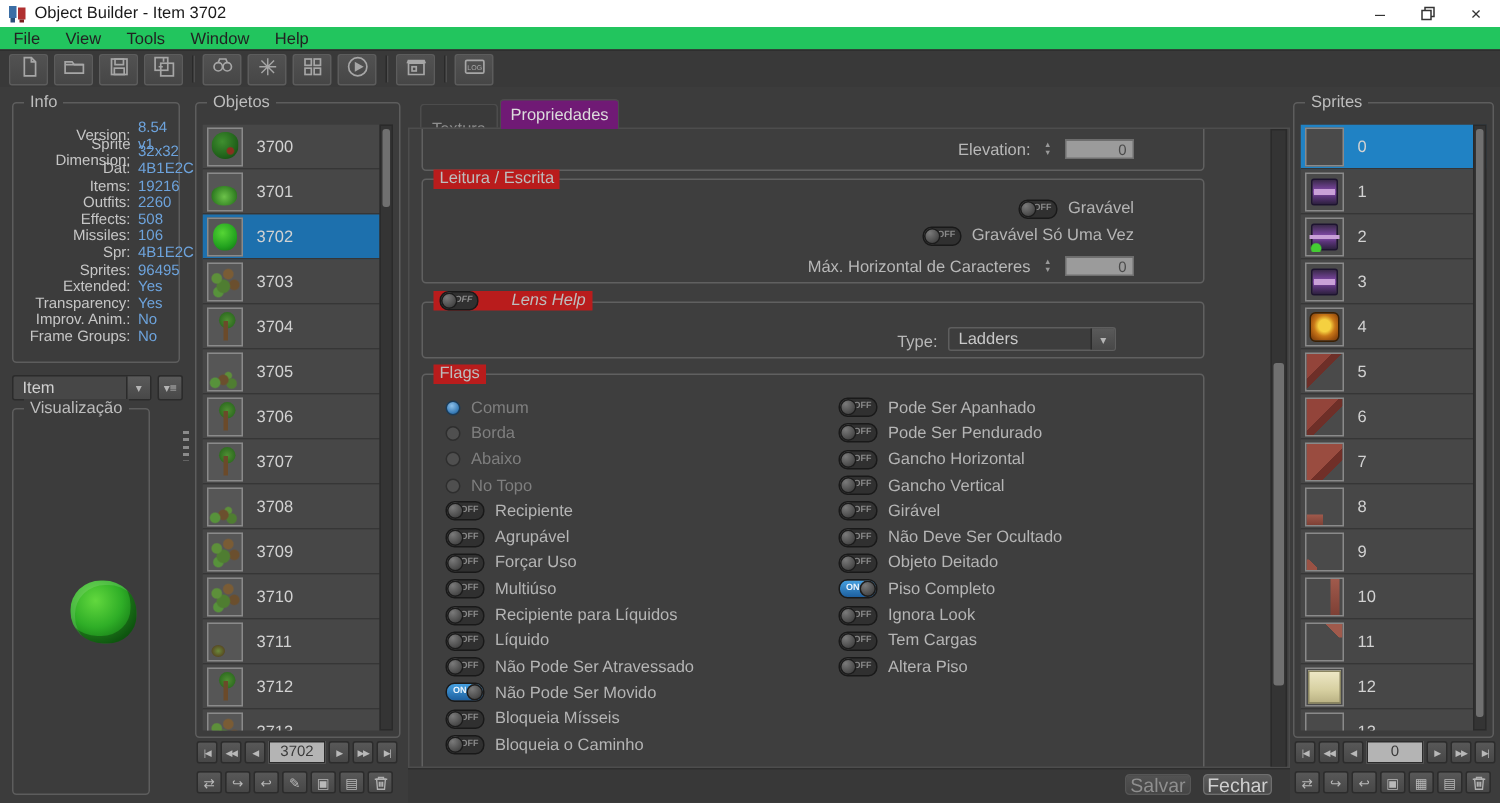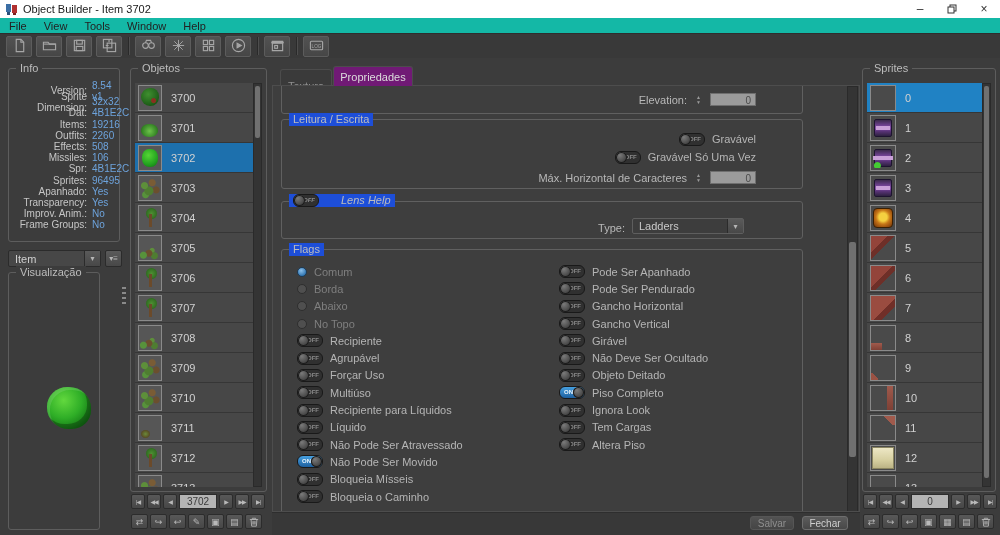--- a/index.html
+++ b/index.html
@@ -5,33 +5,33 @@
   html,body{margin:0;padding:0;background:#3c3c3c;width:1000px;height:535px;overflow:hidden;
     font-family:"Liberation Sans",sans-serif;font-size:11px;color:#c0c0c0;}
   #app{position:absolute;inset:0;width:1000px;height:535px;}
 
   
   .titlebar{position:absolute;left:0;top:0;width:1000px;height:18px;background:#ffffff;color:#1a1a1a;
     display:flex;align-items:center;font-size:11px;}
   .appicon{margin:1px 5px 0 5px;display:flex;}
   .win-controls{position:absolute;right:0;top:0;height:18px;display:flex;}
   .win-btn{width:32px;height:18px;display:flex;align-items:center;justify-content:center;color:#333;font-size:12px;}
-  .menubar{position:absolute;left:0;top:18px;width:1000px;height:15px;background:#14b8a6;color:#222;
+  .menubar{position:absolute;left:0;top:18px;width:1000px;height:15px;background:#22c55e;color:#222;
     display:flex;align-items:center;gap:17px;padding-left:9px;box-sizing:border-box;}
   .menu-item{cursor:default;}
   .toolbar{position:absolute;left:0;top:33px;width:1000px;height:25px;background:#393939;
     display:flex;align-items:center;padding-left:6px;box-sizing:border-box;border-top:1px solid #2e2e2e;}
   .tb-btn{width:24px;height:19px;margin-right:4px;background:linear-gradient(#525252,#464646);
     border:1px solid #5c5c5c;border-radius:2px;display:flex;align-items:center;justify-content:center;}
   .tb-sep{width:1px;height:18px;background:#2a2a2a;border-right:1px solid #4e4e4e;margin:0 5px 0 2px;}
 
   
   .grp{position:absolute;border:1px solid #5d5d5d;border-radius:3px;box-sizing:border-box;}
   .legend{position:absolute;top:-7px;left:7px;padding:0 4px;color:#bdbdbd;font-size:11px;line-height:13px;background:#3c3c3c;}
-  .legend.onprops{background:#1d4ed8;}
+  .legend.onprops{background:#b91c1c;}
 
   
   .info-rows{position:absolute;left:2px;top:16px;right:2px;display:flex;flex-direction:column;}
   .irow{height:11.2px;display:flex;align-items:center;font-size:10px;line-height:11px;}
   .il{width:76px;text-align:right;color:#c6c6c6;flex:none;}
   .iv{margin-left:5px;color:#6da3dc;}
 
   .cat-select{position:absolute;left:8px;top:250px;width:93px;height:17px;background:#474747;border:1px solid #2b2b2b;
     border-radius:2px;display:flex;align-items:center;box-sizing:border-box;}
   .cat-select .txt{flex:1;padding-left:6px;color:#d0d0d0;}
@@ -142,21 +142,21 @@
 
   .fcol{position:absolute;display:flex;flex-direction:column;}
   .frow{height:17.3px;display:flex;align-items:center;gap:7px;}
   .flabel{color:#b5b5b5;}
   .radio{width:10px;height:10px;border-radius:50%;background:#4f4f4f;border:1px solid #2e2e2e;flex:none;box-sizing:border-box;}
   .radio.sel{background:radial-gradient(circle at 40% 32%,#8cc0ea,#3478b4 70%,#235784);border-color:#1c3a55;}
   .rlabel{color:#7f7f7f;}
 
   .footer{position:absolute;left:272px;top:512px;width:588px;height:23px;background:#383838;border-top:1px solid #2e2e2e;box-sizing:border-box;}
   .pbtn{position:absolute;top:3px;height:14px;border-radius:3px;display:flex;align-items:center;justify-content:center;
-    font-size:10px;box-sizing:border-box;}
+    font-size:13px;box-sizing:border-box;}
   .btn-salvar{right:66px;width:44px;background:linear-gradient(#525252,#454545);border:1px solid #565656;color:#8f8f8f;}
   .btn-fechar{right:12px;width:46px;background:linear-gradient(#5c5c5c,#484848);border:1px solid #6e6e6e;color:#d0d0d0;}
 
   .lens-legend{display:flex;align-items:center;gap:22px;font-style:italic;}
 </style>
 </head>
 <body>
 
 <div id="app">
 
@@ -294,21 +294,21 @@
         </div>
         <div class="irow">
           <span class="il">Spr:</span>
           <span class="iv">4B1E2C</span>
         </div>
         <div class="irow">
           <span class="il">Sprites:</span>
           <span class="iv">96495</span>
         </div>
         <div class="irow">
-          <span class="il">Apanhado:</span>
+          <span class="il">Extended:</span>
           <span class="iv">Yes</span>
         </div>
         <div class="irow">
           <span class="il">Transparency:</span>
           <span class="iv">Yes</span>
         </div>
         <div class="irow">
           <span class="il">Improv. Anim.:</span>
           <span class="iv">No</span>
         </div>

